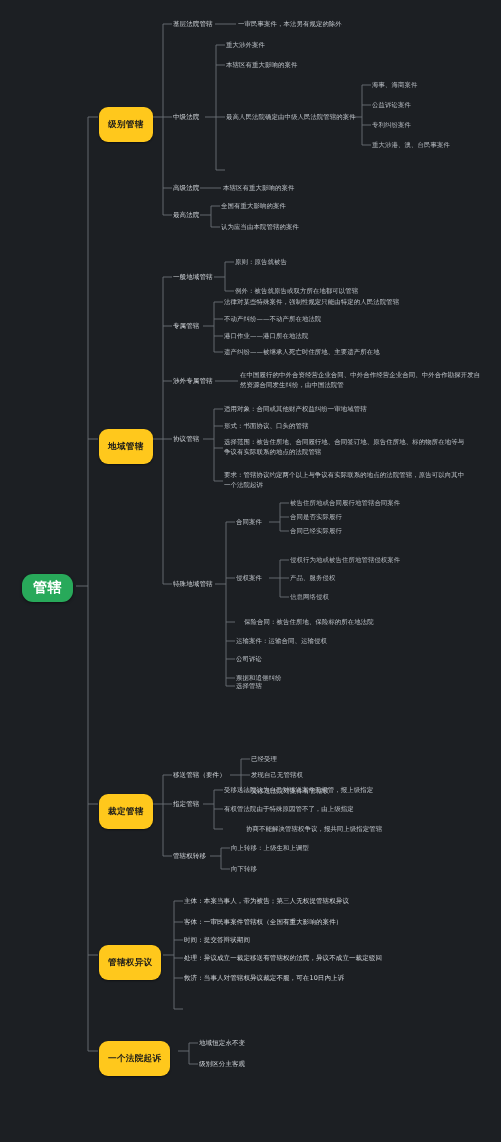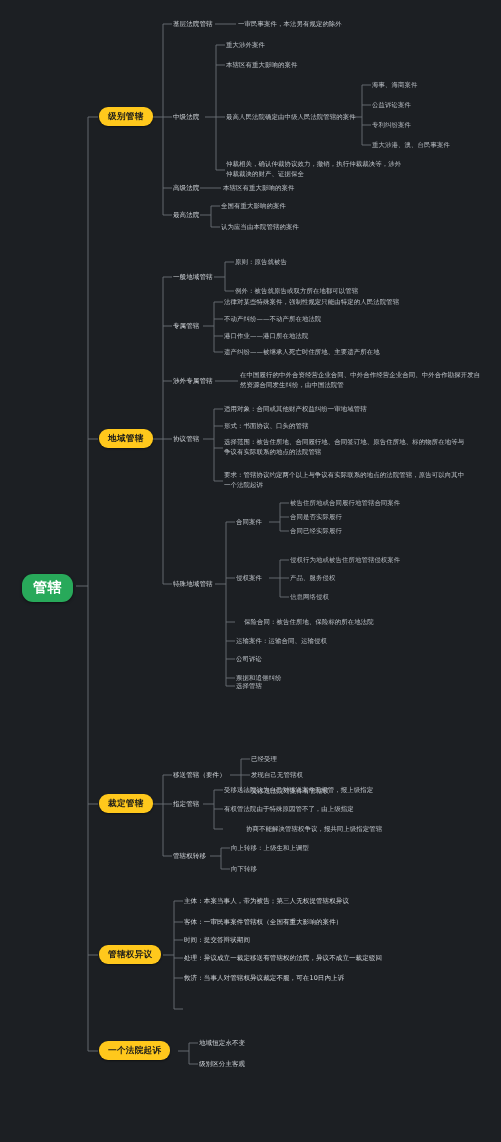--- a/index.html
+++ b/index.html
@@ -38,21 +38,21 @@
     font-size: 14px;
     font-weight: bold;
     letter-spacing: 0.5px;
     box-shadow: 0 1px 3px rgba(0,0,0,.5);
   }
   
   .l1-node {
     background: #ffc81c;
     color: #1a1a1a;
     border-radius: 9px;
-    padding: 4px 9px;
+    padding: 12px 9px;
     font-size: 8.6px;
     font-weight: bold;
     letter-spacing: .3px;
     box-shadow: 0 1px 2px rgba(0,0,0,.45);
   }
   
   .t-node {
     color: #c8ccd1;
     font-size: 6.4px;
     letter-spacing: .1px;
@@ -210,22 +210,20 @@
   <div class="node t-node l3" style="left:238px; top:20px;">一审民事案件，本法另有规定的除外</div>
 
   <div class="node t-node l2" style="left:173px; top:113px;">中级法院</div>
   <div class="node t-node l3" style="left:226px; top:41px;">重大涉外案件</div>
   <div class="node t-node l3" style="left:226px; top:61px;">本辖区有重大影响的案件</div>
   <div class="node t-node l3" style="left:226px; top:113px;">最高人民法院确定由中级人民法院管辖的案件</div>
   <div class="node t-node l4" style="left:372px; top:81px;">海事、海商案件</div>
   <div class="node t-node l4" style="left:372px; top:101px;">公益诉讼案件</div>
   <div class="node t-node l4" style="left:372px; top:121px;">专利纠纷案件</div>
   <div class="node t-node l4" style="left:372px; top:141px;">重大涉港、澳、台民事案件</div>
-  <div class="node t-node l3 wrap" style="left:226px; top:160px;">仲裁相关，确认仲裁协议效力，撤销，执行仲裁裁决等，涉外
-仲裁裁决的财产、证据保全</div>
 
   <div class="node t-node l2" style="left:173px; top:184px;">高级法院</div>
   <div class="node t-node l3" style="left:223px; top:184px;">本辖区有重大影响的案件</div>
 
   <div class="node t-node l2" style="left:173px; top:211px;">最高法院</div>
   <div class="node t-node l3" style="left:221px; top:202px;">全国有重大影响的案件</div>
   <div class="node t-node l3" style="left:221px; top:223px;">认为应当由本院管辖的案件</div>
 
   <div class="node t-node l2" style="left:173px; top:273px;">一般地域管辖</div>
   <div class="node t-node l3" style="left:235px; top:258px;">原则：原告就被告</div>

